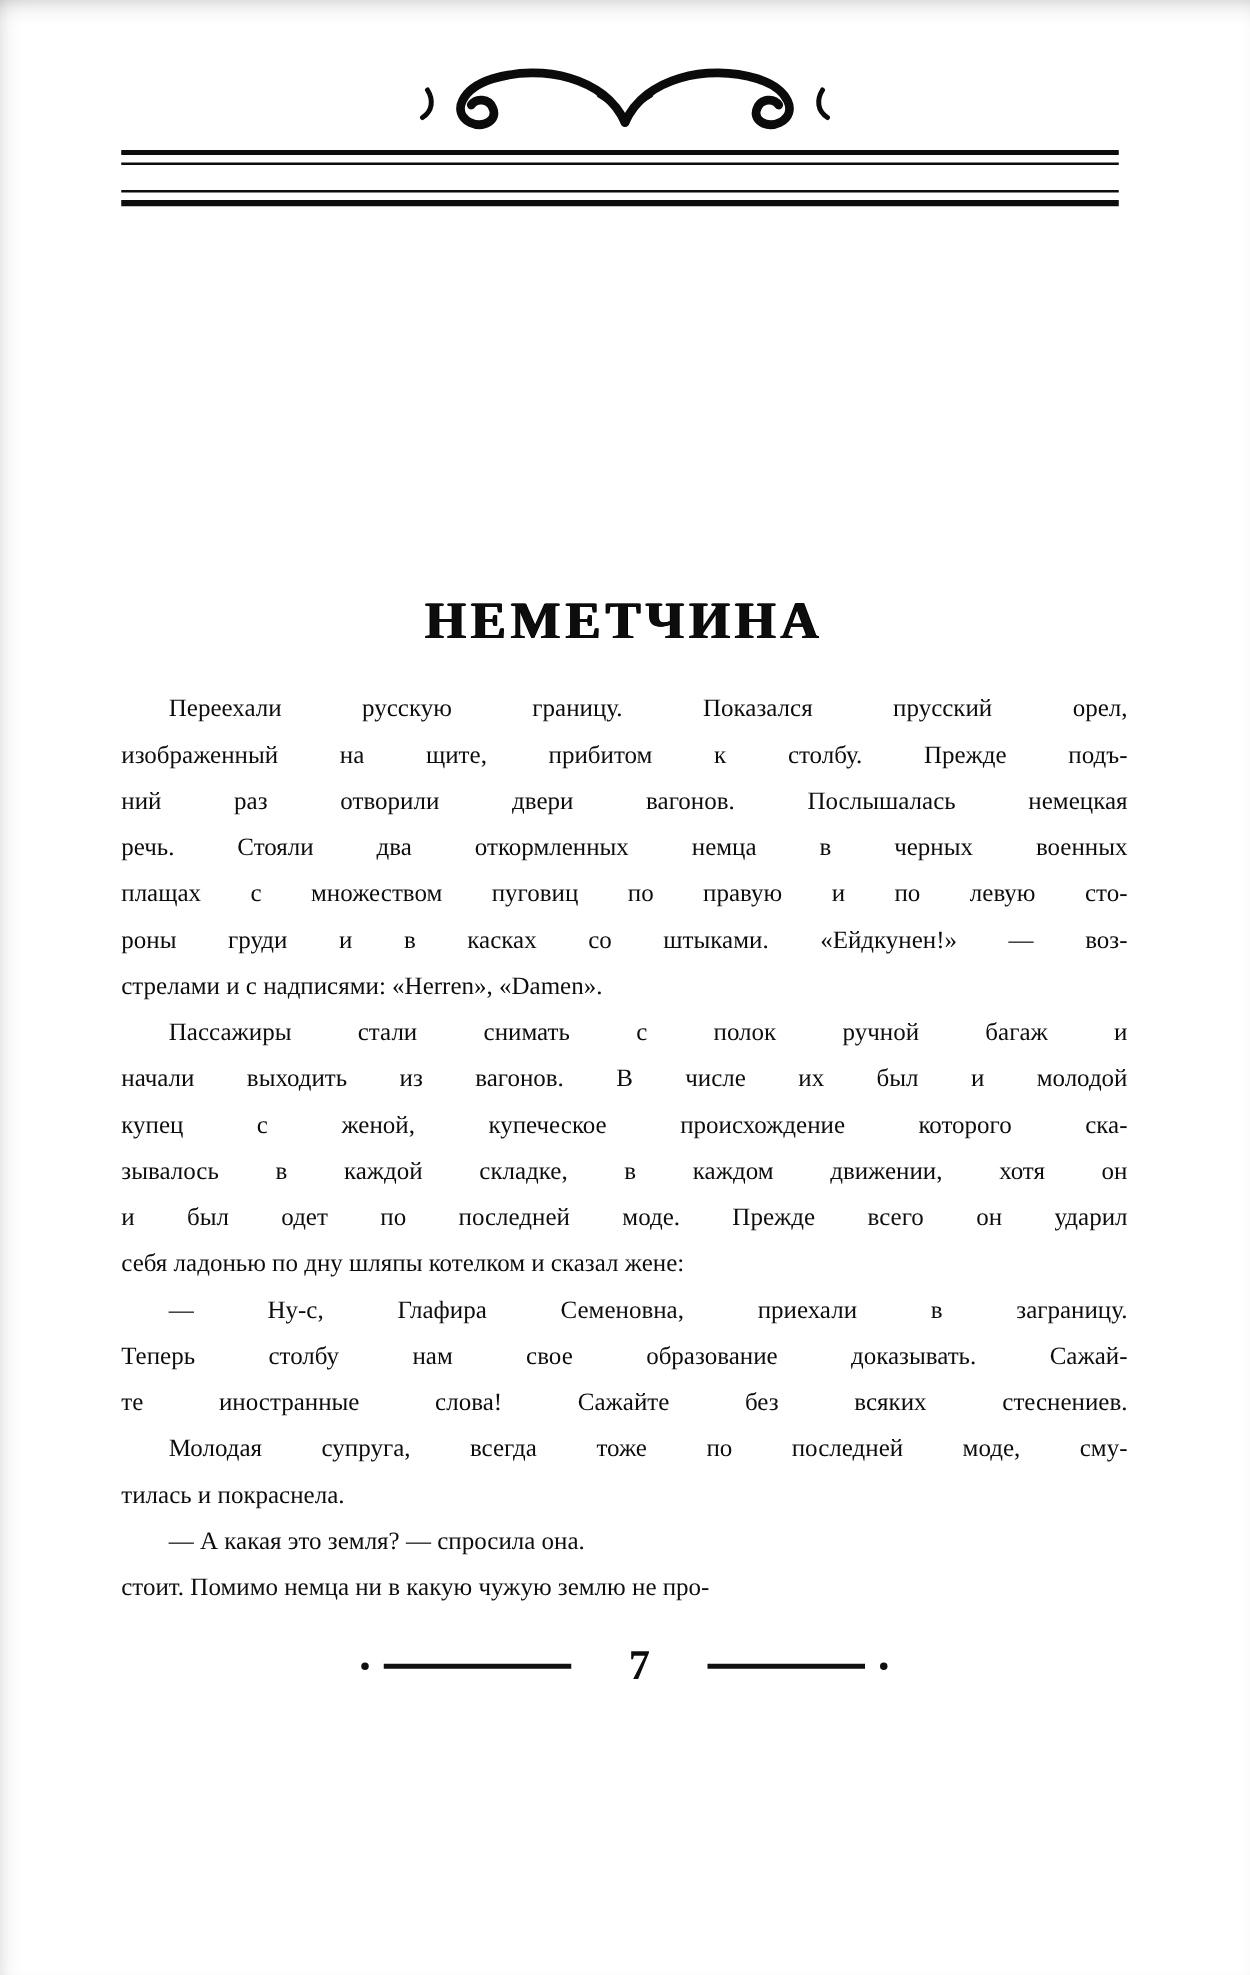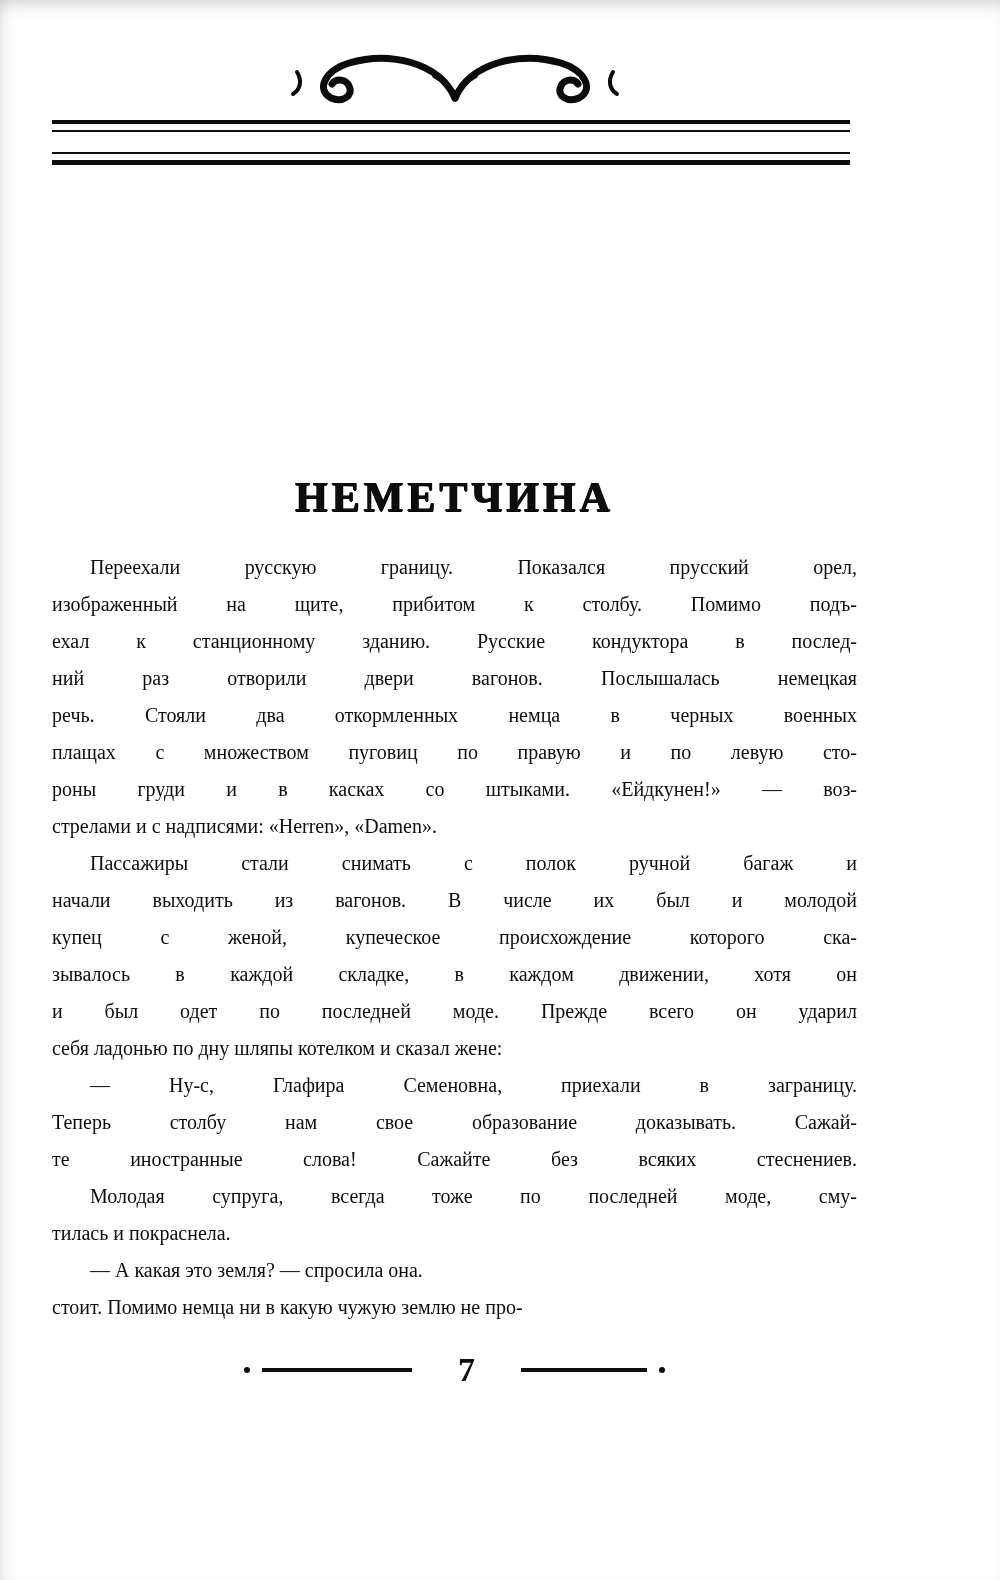--- a/index.html
+++ b/index.html
@@ -2,21 +2,21 @@
 <html><head>
 <meta charset="utf-8">
 <style>
   html,body{margin:0;padding:0;background:#e8e8e4;}
   .page{
     width:1000px;height:1580px;background:#ffffff;position:relative;
     margin:0 auto;overflow:hidden;
     font-family:"Liberation Serif", serif;color:#0d0d0d;
     box-shadow:inset 0 14px 22px -18px rgba(0,0,0,.35), inset 14px 0 22px -20px rgba(0,0,0,.25);
   }
-  .content{margin-left:52px;width:805px;padding-top:46px;}
+  .content{margin-left:97px;width:805px;padding-top:46px;}
 
   .ornament-wrap{height:70px;display:flex;justify-content:center;align-items:center;}
 
   .rule-pair{width:798px;}
   .rp1{margin-top:4px;}
   .r1{height:4px;background:#0d0d0d;}
   .r2{height:2px;margin-top:6px;background:#0d0d0d;}
   .rp2{margin-top:20px;}
   .r3{height:2px;background:#0d0d0d;}
   .r4{height:5px;margin-top:6px;background:#0d0d0d;}
@@ -74,22 +74,21 @@
       <div class="r r3"></div>
       <div class="r r4"></div>
     </div>
 
     <h1 class="title">НЕМЕТЧИНА</h1>
 
     <div class="bodytext">
 
       <div class="para">
         <div class="line first">Переехали русскую границу. Показался прусский орел,</div>
-        <div class="line">изображенный на щите, прибитом к столбу. Помимо подъ-</div>
-        <div class="line">ехал к станционному зданию. Русские кондуктора в послед-</div>
+        <div class="line">изображенный на щите, прибитом к столбу. Прежде подъ-</div>
         <div class="line">ний раз отворили двери вагонов. Послышалась немецкая</div>
         <div class="line">речь. Стояли два откормленных немца в черных военных</div>
         <div class="line">плащах с множеством пуговиц по правую и по левую сто-</div>
         <div class="line">роны груди и в касках со штыками. «Ейдкунен!» — воз-</div>
         <div class="line pl">стрелами и с надписями: «Herren», «Damen».</div>
       </div>
 
       <div class="para">
         <div class="line first">Пассажиры стали снимать с полок ручной багаж и</div>
         <div class="line">начали выходить из вагонов. В числе их был и молодой</div>

